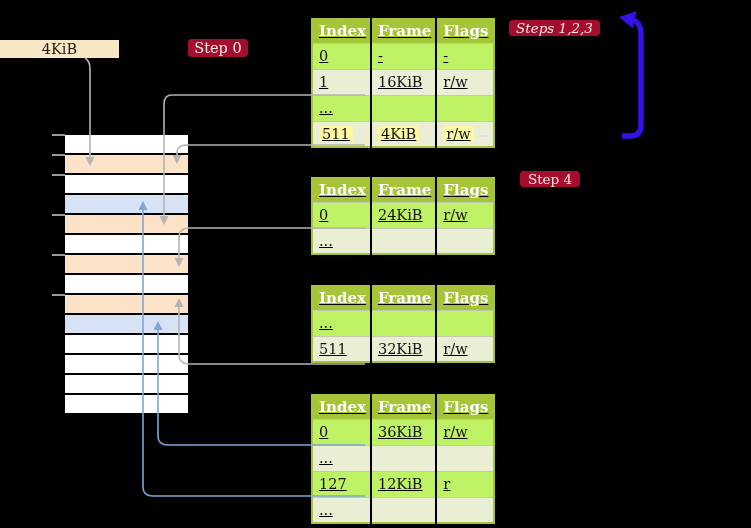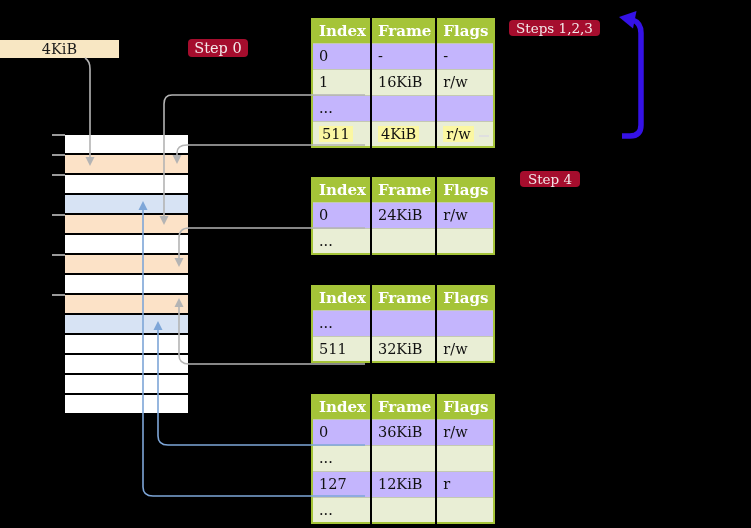--- a/index.html
+++ b/index.html
@@ -14,33 +14,33 @@
   body{background:var(--bg);font-family:"DejaVu Serif","Liberation Serif",serif;overflow:hidden;}
   .stage{position:relative;width:751px;height:528px;}
 
   .mem-label{position:absolute;left:0;top:40px;width:119px;height:18px;background:var(--label-box-bg);
     color:var(--text-dark);font-size:14.5px;line-height:18px;text-align:center;}
 
   .badge{position:absolute;color:var(--badge-text);text-align:center;border-radius:4px;}
   .badge.red{background:var(--badge-red);}
   .badge.blue{background:var(--badge-blue);border-radius:3px;}
   .badge.b0{left:188px;top:39px;width:60px;height:18px;font-size:14.5px;line-height:18px;}
-  .badge.b123{left:509px;top:20px;width:91px;height:16px;font-size:13.5px;line-height:16px;}
+  .badge.b123{left:509px;top:20px;width:91px;height:16px;font-size:13.5px;line-height:16px;font-style:italic;}
   .badge.b1234{left:649px;top:20px;width:101px;height:16px;font-size:13.5px;line-height:16px;}
   .badge.b4{left:520px;top:171px;width:60px;height:16px;font-size:13.5px;line-height:16px;}
 
   .memcol{position:absolute;left:65px;top:135px;width:123px;}
   .mrow{height:18px;margin-bottom:2px;background:var(--mem-white);}
   .mrow[data-type="orange"]{background:var(--mem-orange);}
   .mrow[data-type="blue"]{background:var(--mem-blue);}
   .mrow[data-type="white"]{background:var(--mem-white);}
 
   .tick{position:absolute;left:52px;width:13px;height:2px;background:var(--tick-gray);}
 
-  .ptable{position:absolute;border-collapse:collapse;background:#c4b5fd;border:2px solid var(--table-border);}
+  .ptable{position:absolute;border-collapse:collapse;background:#bef264;border:2px solid var(--table-border);text-decoration:underline;}
   .ptable th{background:var(--table-header-bg);color:#fff;font-weight:bold;font-size:15px;
     height:24px;text-align:left;padding:0 4px 0 6px;border-right:2px solid #000;}
   .ptable th:last-child{border-right:none;}
   .ptable td{height:26px;font-size:14.5px;color:#111;text-align:left;padding:0 2px 0 6px;
     border-right:2px solid #000;border-top:1px solid #c4c9b2;}
   .ptable td:last-child{border-right:none;}
   .ptable .c-index{width:52px;}
   .ptable .c-frame{width:55px;margin-left:12px;}
   .ptable .c-flags{width:58px;}
   .ptable tr.alt td{background:var(--table-row-alt);}

